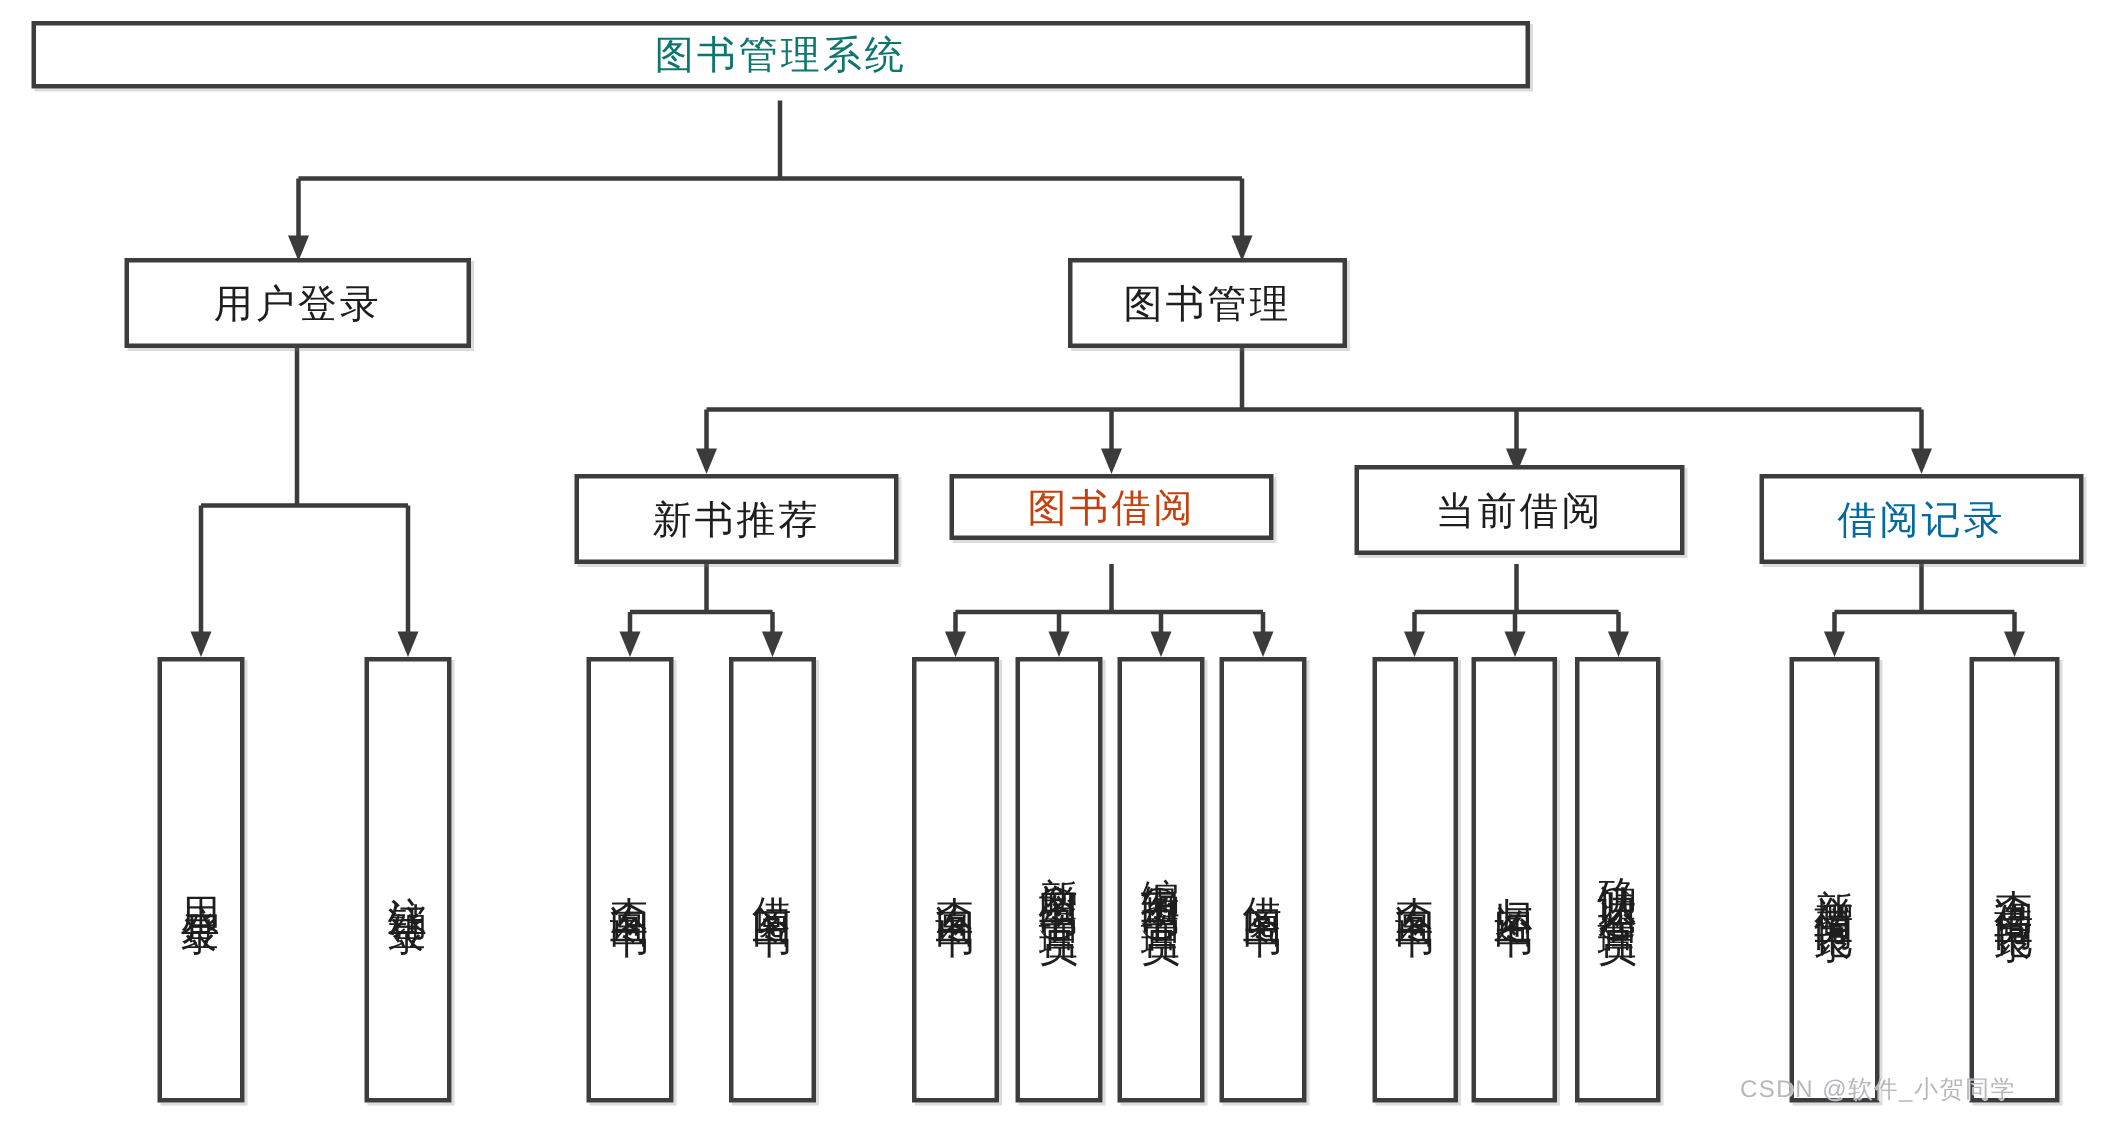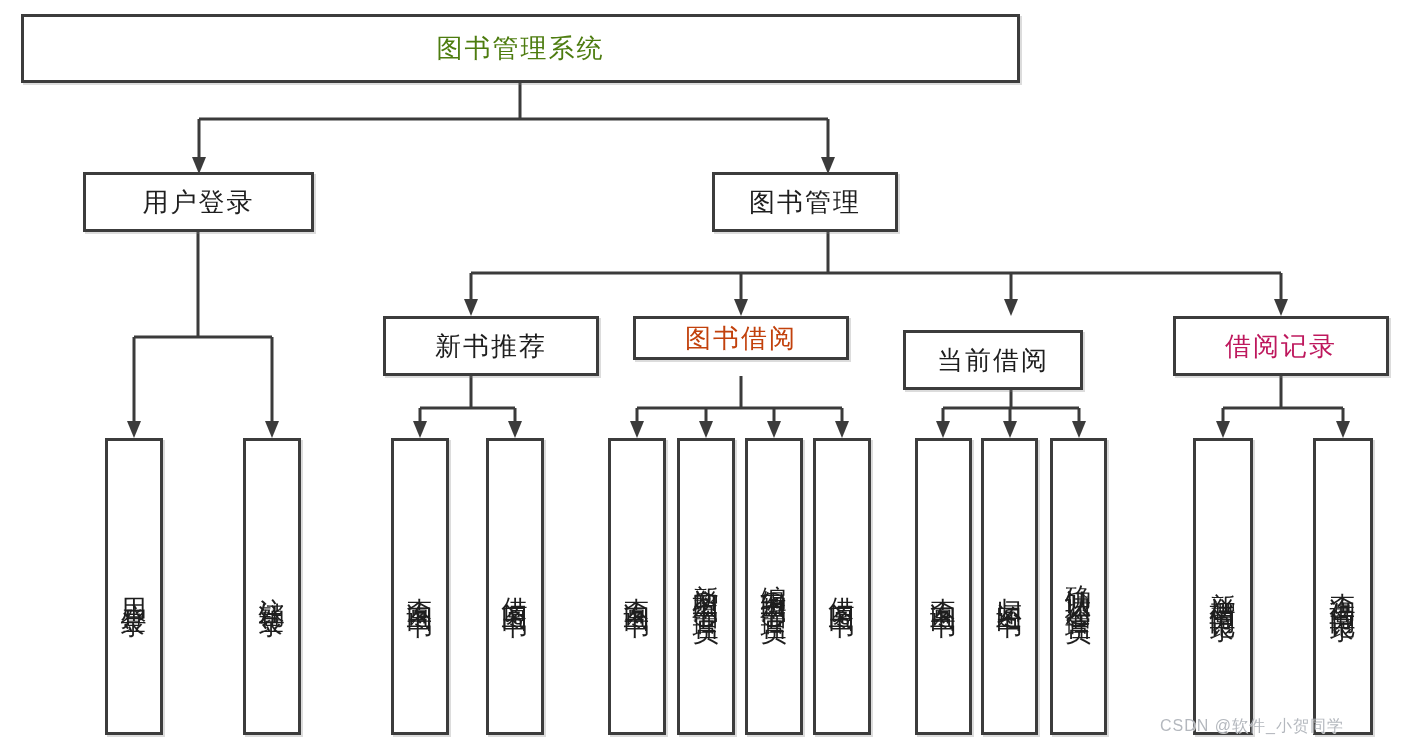--- a/index.html
+++ b/index.html
@@ -85,21 +85,21 @@
       <polygon points="767,421 781,421 774,438"></polygon>
       <polygon points="835,421 849,421 842,438"></polygon>
       <polygon points="936,421 950,421 943,438"></polygon>
       <polygon points="1003,421 1017,421 1010,438"></polygon>
       <polygon points="1072,421 1086,421 1079,438"></polygon>
       <polygon points="1216,421 1230,421 1223,438"></polygon>
       <polygon points="1336,421 1350,421 1343,438"></polygon>
     </g>
   </svg>
 
-  <div class="box" style="left: 21px; top: 14px; width: 999px; height: 69px; color: #4d7c0f;">
+  <div class="box" style="left: 21px; top: 14px; width: 999px; height: 45px; color: #0f766e;">
     <span class="hlabel">图书管理系统</span>
   </div>
 
   <div class="box" style="left: 83px; top: 172px; width: 231px; height: 60px; color: rgb(30, 30, 30);">
     <span class="hlabel">用户登录</span>
   </div>
   <div class="box" style="left: 712px; top: 172px; width: 186px; height: 60px; color: rgb(30, 30, 30);">
     <span class="hlabel">图书管理</span>
   </div>
 
@@ -109,24 +109,24 @@
   <div class="box leaf" style="left: 243px; top: 438px; width: 58px; height: 297px; color: rgb(30, 30, 30);">
     <span class="vlabel">注销登录</span>
   </div>
 
   <div class="box" style="left: 363px; top: 316px; width: 216px; height: 60px; color: rgb(30, 30, 30); margin-left: 20px;">
     <span class="hlabel">新书推荐</span>
   </div>
   <div class="box" style="left: 633px; top: 316px; width: 216px; height: 44px; color: #c2410c;">
     <span class="hlabel">图书借阅</span>
   </div>
-  <div class="box" style="left: 903px; top: 330px; width: 180px; height: 60px; color: rgb(30, 30, 30);">
+  <div class="box" style="left: 903px; top: 310px; width: 220px; height: 60px; color: rgb(30, 30, 30);">
     <span class="hlabel">当前借阅</span>
   </div>
-  <div class="box" style="left: 1173px; top: 316px; width: 216px; height: 60px; color: #be185d;">
+  <div class="box" style="left: 1173px; top: 316px; width: 216px; height: 60px; color: #0369a1;">
     <span class="hlabel">借阅记录</span>
   </div>
 
   <div class="box leaf" style="left: 391px; top: 438px; width: 58px; height: 297px; color: rgb(30, 30, 30);">
     <span class="vlabel">查询图书</span>
   </div>
   <div class="box leaf" style="left: 486px; top: 438px; width: 58px; height: 297px; color: rgb(30, 30, 30);">
     <span class="vlabel">借阅图书</span>
   </div>
 

